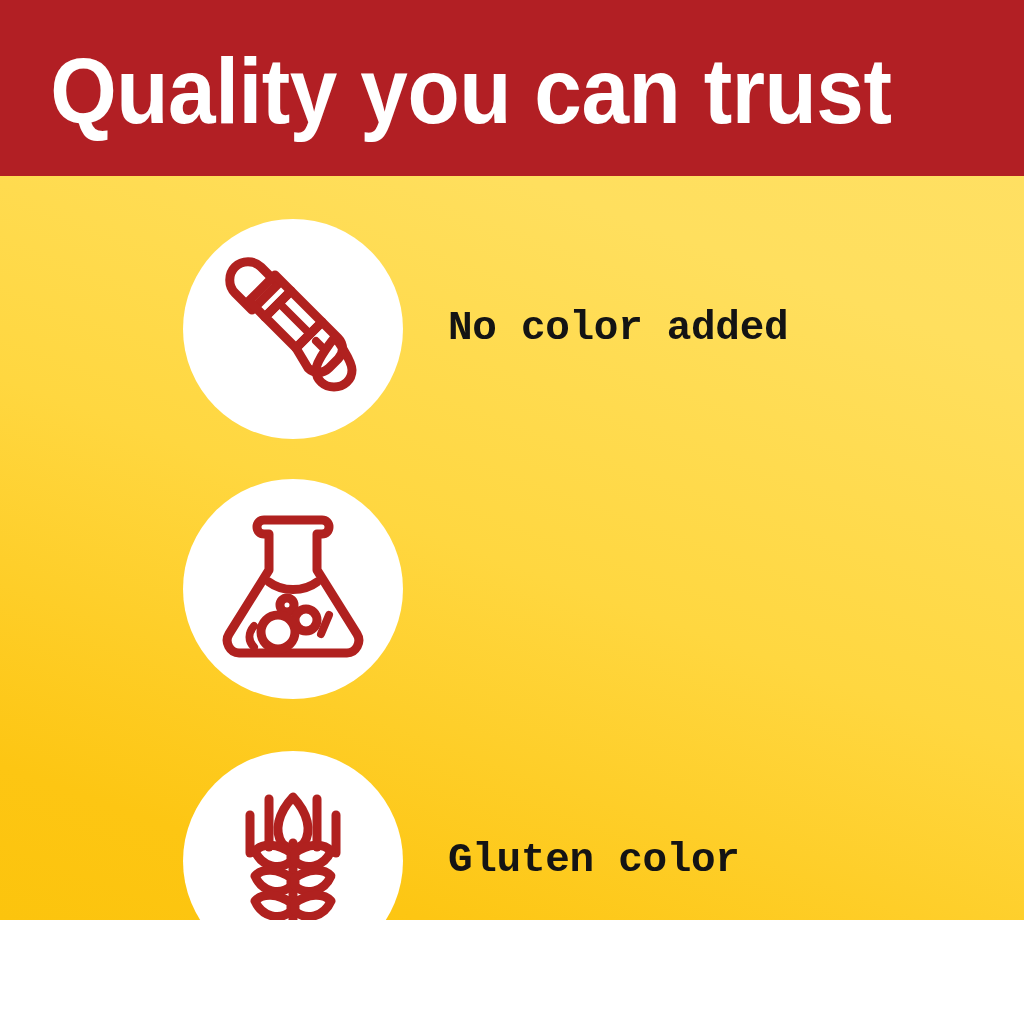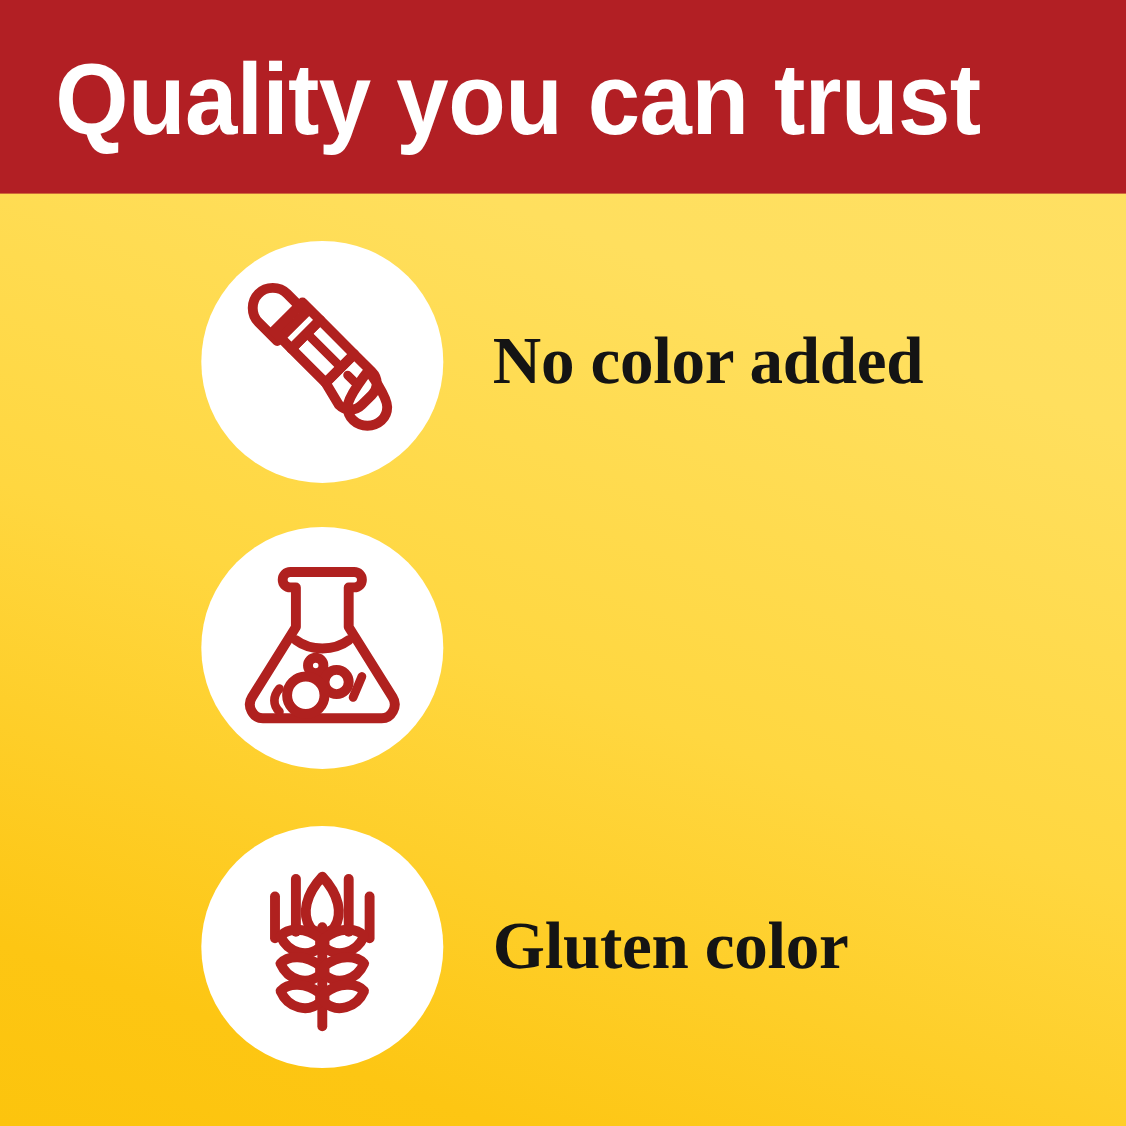--- a/index.html
+++ b/index.html
@@ -3,21 +3,21 @@
 <meta charset="utf-8">
 <style>
   html, body {
     margin: 0;
     padding: 0;
     background: #ffffff;
   }
   .canvas {
     position: relative;
     width: 1024px;
-    height: 1024px;
+    height: 920px;
     overflow: hidden;
     font-family: "Liberation Sans", "DejaVu Sans", sans-serif;
     background: linear-gradient(200deg, #FFE066 0%, #FFDF5E 28%, #FFD740 58%, #FDC613 88%, #FCC40D 100%);
   }
 
   
   .banner {
     position: absolute;
     left: 0;
     top: 0;
@@ -74,23 +74,23 @@
     align-items: center;
     justify-content: center;
   }
   .icon-badge svg {
     display: block;
   }
 
   .feature-label {
     margin-left: 45px;
     color: #141414;
-    font-family: Liberation Serif, serif;
+    font-family: Liberation Mono, monospace;
     font-weight: 700;
-    font-size: 61px;
+    font-size: 41px;
     line-height: 1.1;
     letter-spacing: -0.3px;
     white-space: nowrap;
   }
 </style>
 </head>
 <body>
 
 <div class="canvas">
 

